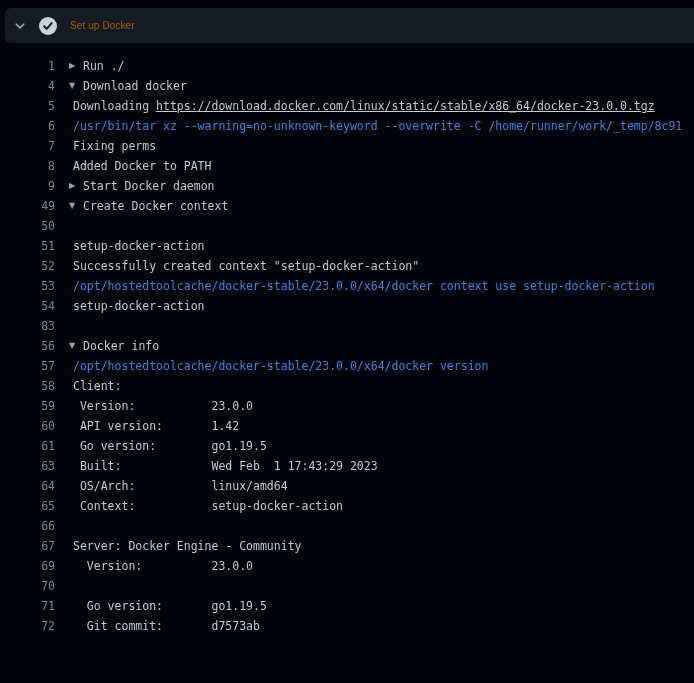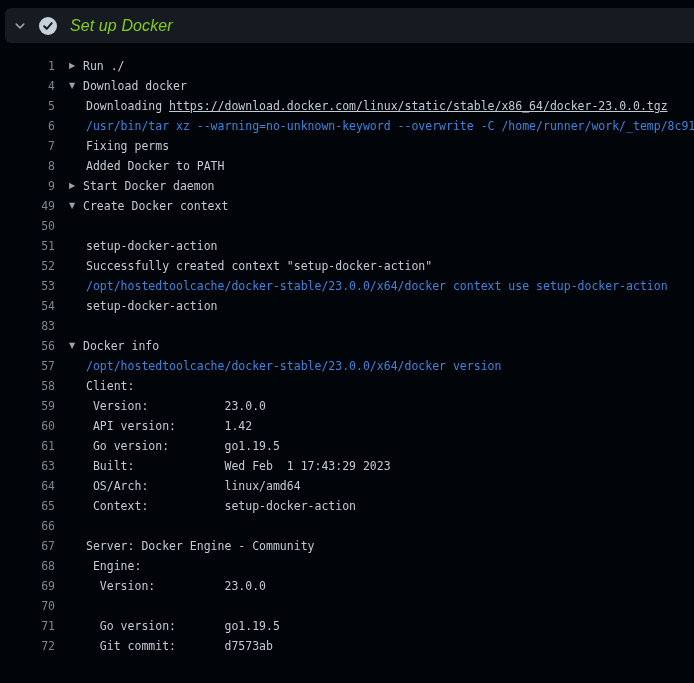--- a/index.html
+++ b/index.html
@@ -10,36 +10,36 @@
   }
   .step-header{
     position:absolute;top:8px;left:5px;right:-10px;height:35px;
     background:#161b22;border-radius:6px;
     display:flex;align-items:center;box-sizing:border-box;
     padding-left:9px;cursor:pointer;
   }
   .chev{flex:none;margin-right:13px;display:block;}
   .check{flex:none;margin-right:13px;display:block;}
   .step-title{
-    color:#84cc16;font-size:16px;font-weight:400;letter-spacing:.1px;font-style:italic;
+    color:#a16207;font-size:10px;font-weight:400;letter-spacing:.1px;
   }
   .log{
     position:absolute;top:43px;left:0;width:694px;bottom:0;
     padding-top:13px;overflow:hidden;
     font-family:"DejaVu Sans Mono","Liberation Mono",monospace;
     font-size:11.5px;
   }
   .row{display:flex;height:20px;line-height:20px;white-space:pre;}
   .num{flex:0 0 55px;text-align:right;color:#7d8590;cursor:pointer;}
   .expander{
     flex:0 0 14px;margin-left:14px;font-size:8px;color:#9aa2ac;
     font-family:"DejaVu Sans",sans-serif;
   }
   .group-title{color:#c2cad2;}
-  .line-text{margin-left:31px;color:#c2cad2;}
+  .line-text{margin-left:18px;color:#c2cad2;}
   .line-text.command{color:#3e84db;}
   .link{text-decoration:underline;cursor:pointer;}
 </style>
 </head>
 <body>
 
 <div class="step-header">
   <svg class="chev" width="12" height="12" viewBox="0 0 16 16">
     <path d="M3 5.5l5 5 5-5" stroke="#9aa2ac" stroke-width="2" fill="none" stroke-linecap="round" stroke-linejoin="round"></path>
   </svg>
@@ -70,19 +70,18 @@
       <div class="row"><span class="num">57</span><span class="line-text command"><span>/opt/hostedtoolcache/docker-stable/23.0.0/x64/docker version</span></span></div>
       <div class="row"><span class="num">58</span><span class="line-text"><span>Client:</span></span></div>
       <div class="row"><span class="num">59</span><span class="line-text"><span> Version:           23.0.0</span></span></div>
       <div class="row"><span class="num">60</span><span class="line-text"><span> API version:       1.42</span></span></div>
       <div class="row"><span class="num">61</span><span class="line-text"><span> Go version:        go1.19.5</span></span></div>
       <div class="row"><span class="num">63</span><span class="line-text"><span> Built:             Wed Feb  1 17:43:29 2023</span></span></div>
       <div class="row"><span class="num">64</span><span class="line-text"><span> OS/Arch:           linux/amd64</span></span></div>
       <div class="row"><span class="num">65</span><span class="line-text"><span> Context:           setup-docker-action</span></span></div>
       <div class="row"><span class="num">66</span><span class="line-text"></span></div>
       <div class="row"><span class="num">67</span><span class="line-text"><span>Server: Docker Engine - Community</span></span></div>
-      <div class="row"><span class="num">68</span><span class="line-text"><span> Engine:</span></span></div>
       <div class="row"><span class="num">69</span><span class="line-text"><span>  Version:          23.0.0</span></span></div>
       <div class="row"><span class="num">70</span></div>
       <div class="row"><span class="num">71</span><span class="line-text"><span>  Go version:       go1.19.5</span></span></div>
       <div class="row"><span class="num">72</span><span class="line-text"><span>  Git commit:       d7573ab</span></span></div>
     </div>
 </div>
 
 </body></html>

